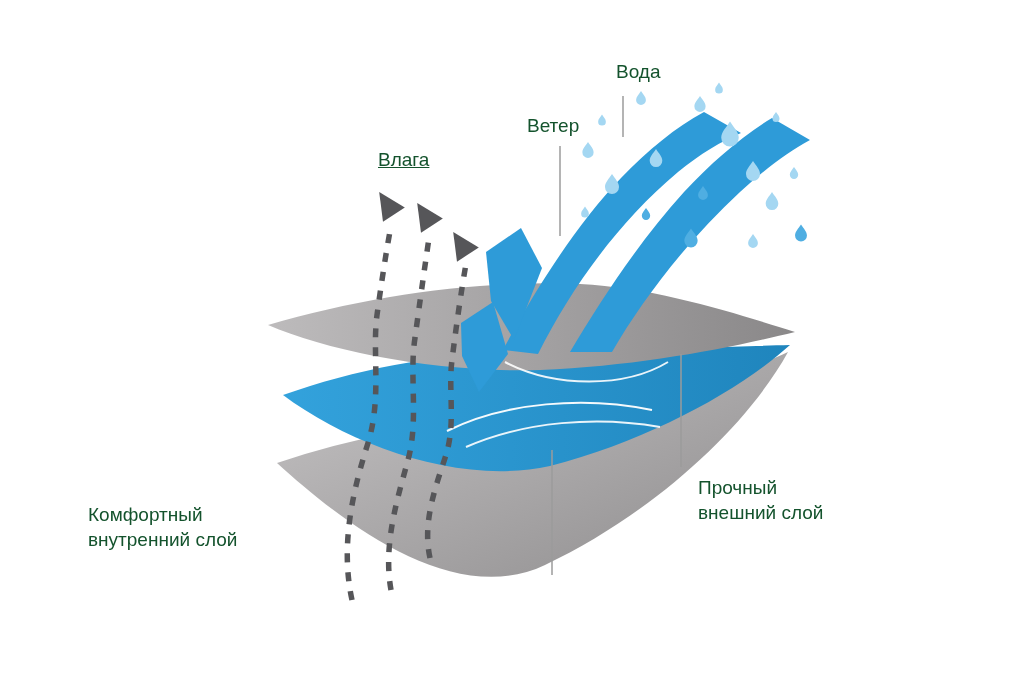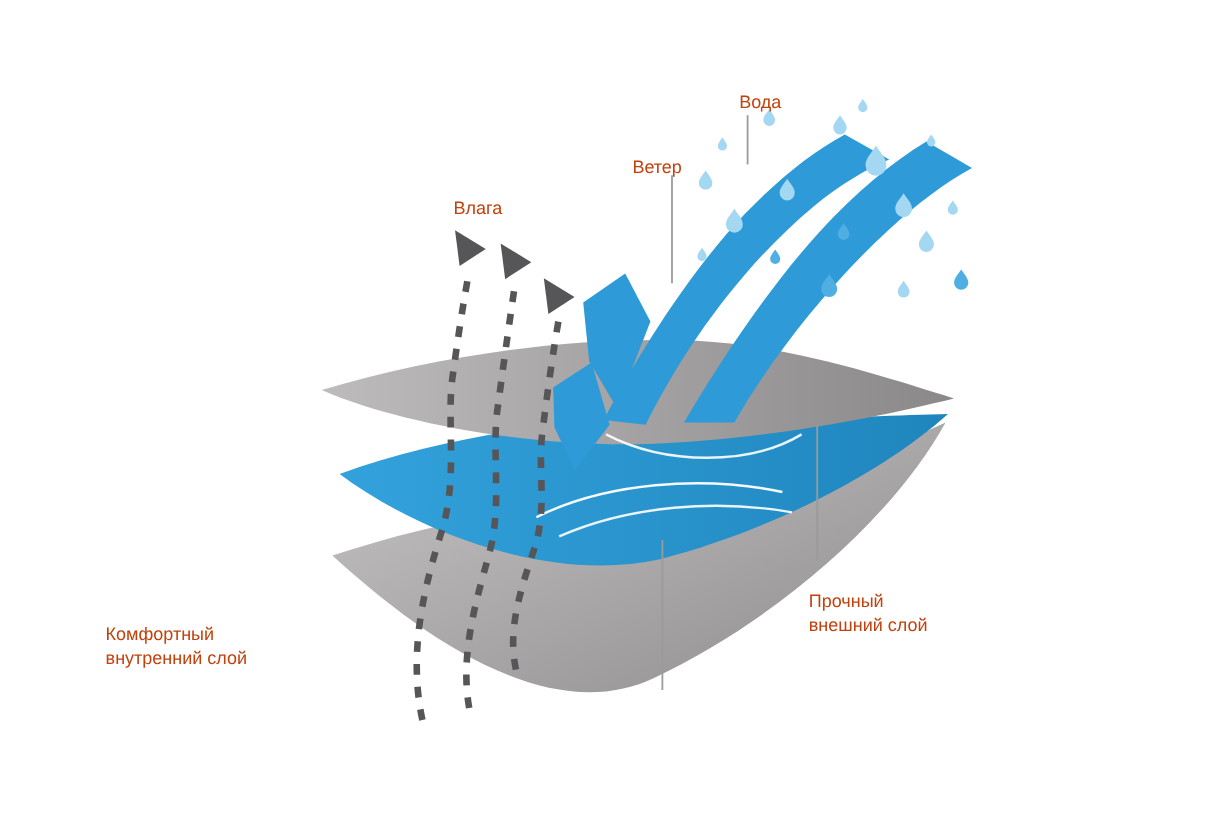--- a/index.html
+++ b/index.html
@@ -6,25 +6,24 @@
   .canvas{
     position:relative;
     width:1024px;height:695px;
     background:#ffffff;
     font-family:"Liberation Sans", sans-serif;
     overflow:hidden;
   }
   .diagram-svg{position:absolute;left:0;top:0;}
   .label{
     position:absolute;
-    color:#c2410c;
-    font-size:15px;
+    color:#14532d;
+    font-size:19px;
     line-height:1.3;
     white-space:nowrap;
-    margin-top:16px;
   }
   .label .line{display:block;}
   .center{text-align:left;}
 </style>
 </head>
 <body>
 
 <div class="canvas">
 
   <svg class="diagram-svg" width="1024" height="695" viewBox="0 0 1024 695">
@@ -96,28 +95,28 @@
       <line x1="560" y1="146" x2="560" y2="236"></line>
       <line x1="681" y1="354" x2="681" y2="467"></line>
       <line x1="552" y1="450" x2="552" y2="575"></line>
     </g>
   </svg>
 
   <div class="label" style="left:616px;top:60px;">Вода</div>
 
   <div class="label" style="left:527px;top:114px;">Ветер</div>
 
-  <div class="label" style="left:378px;top:148px;">Влага</div>
+  <div class="label" style="left:378px;top:148px;text-decoration:underline;">Влага</div>
 
   <div class="label center" style="left:88px;top:503px;width:212px;">
     <span class="line">Комфортный</span>
     <span class="line">внутренний слой</span>
   </div>
 
-  <div class="label" style="left:674px;top:476px;">
+  <div class="label" style="left:698px;top:476px;">
     <span class="line">Прочный</span>
     <span class="line">внешний слой</span>
   </div>
 
   <div class="label center" style="left:512px;top:580px;width:170px;">
   </div>
 
 </div>
 
 </body></html>

